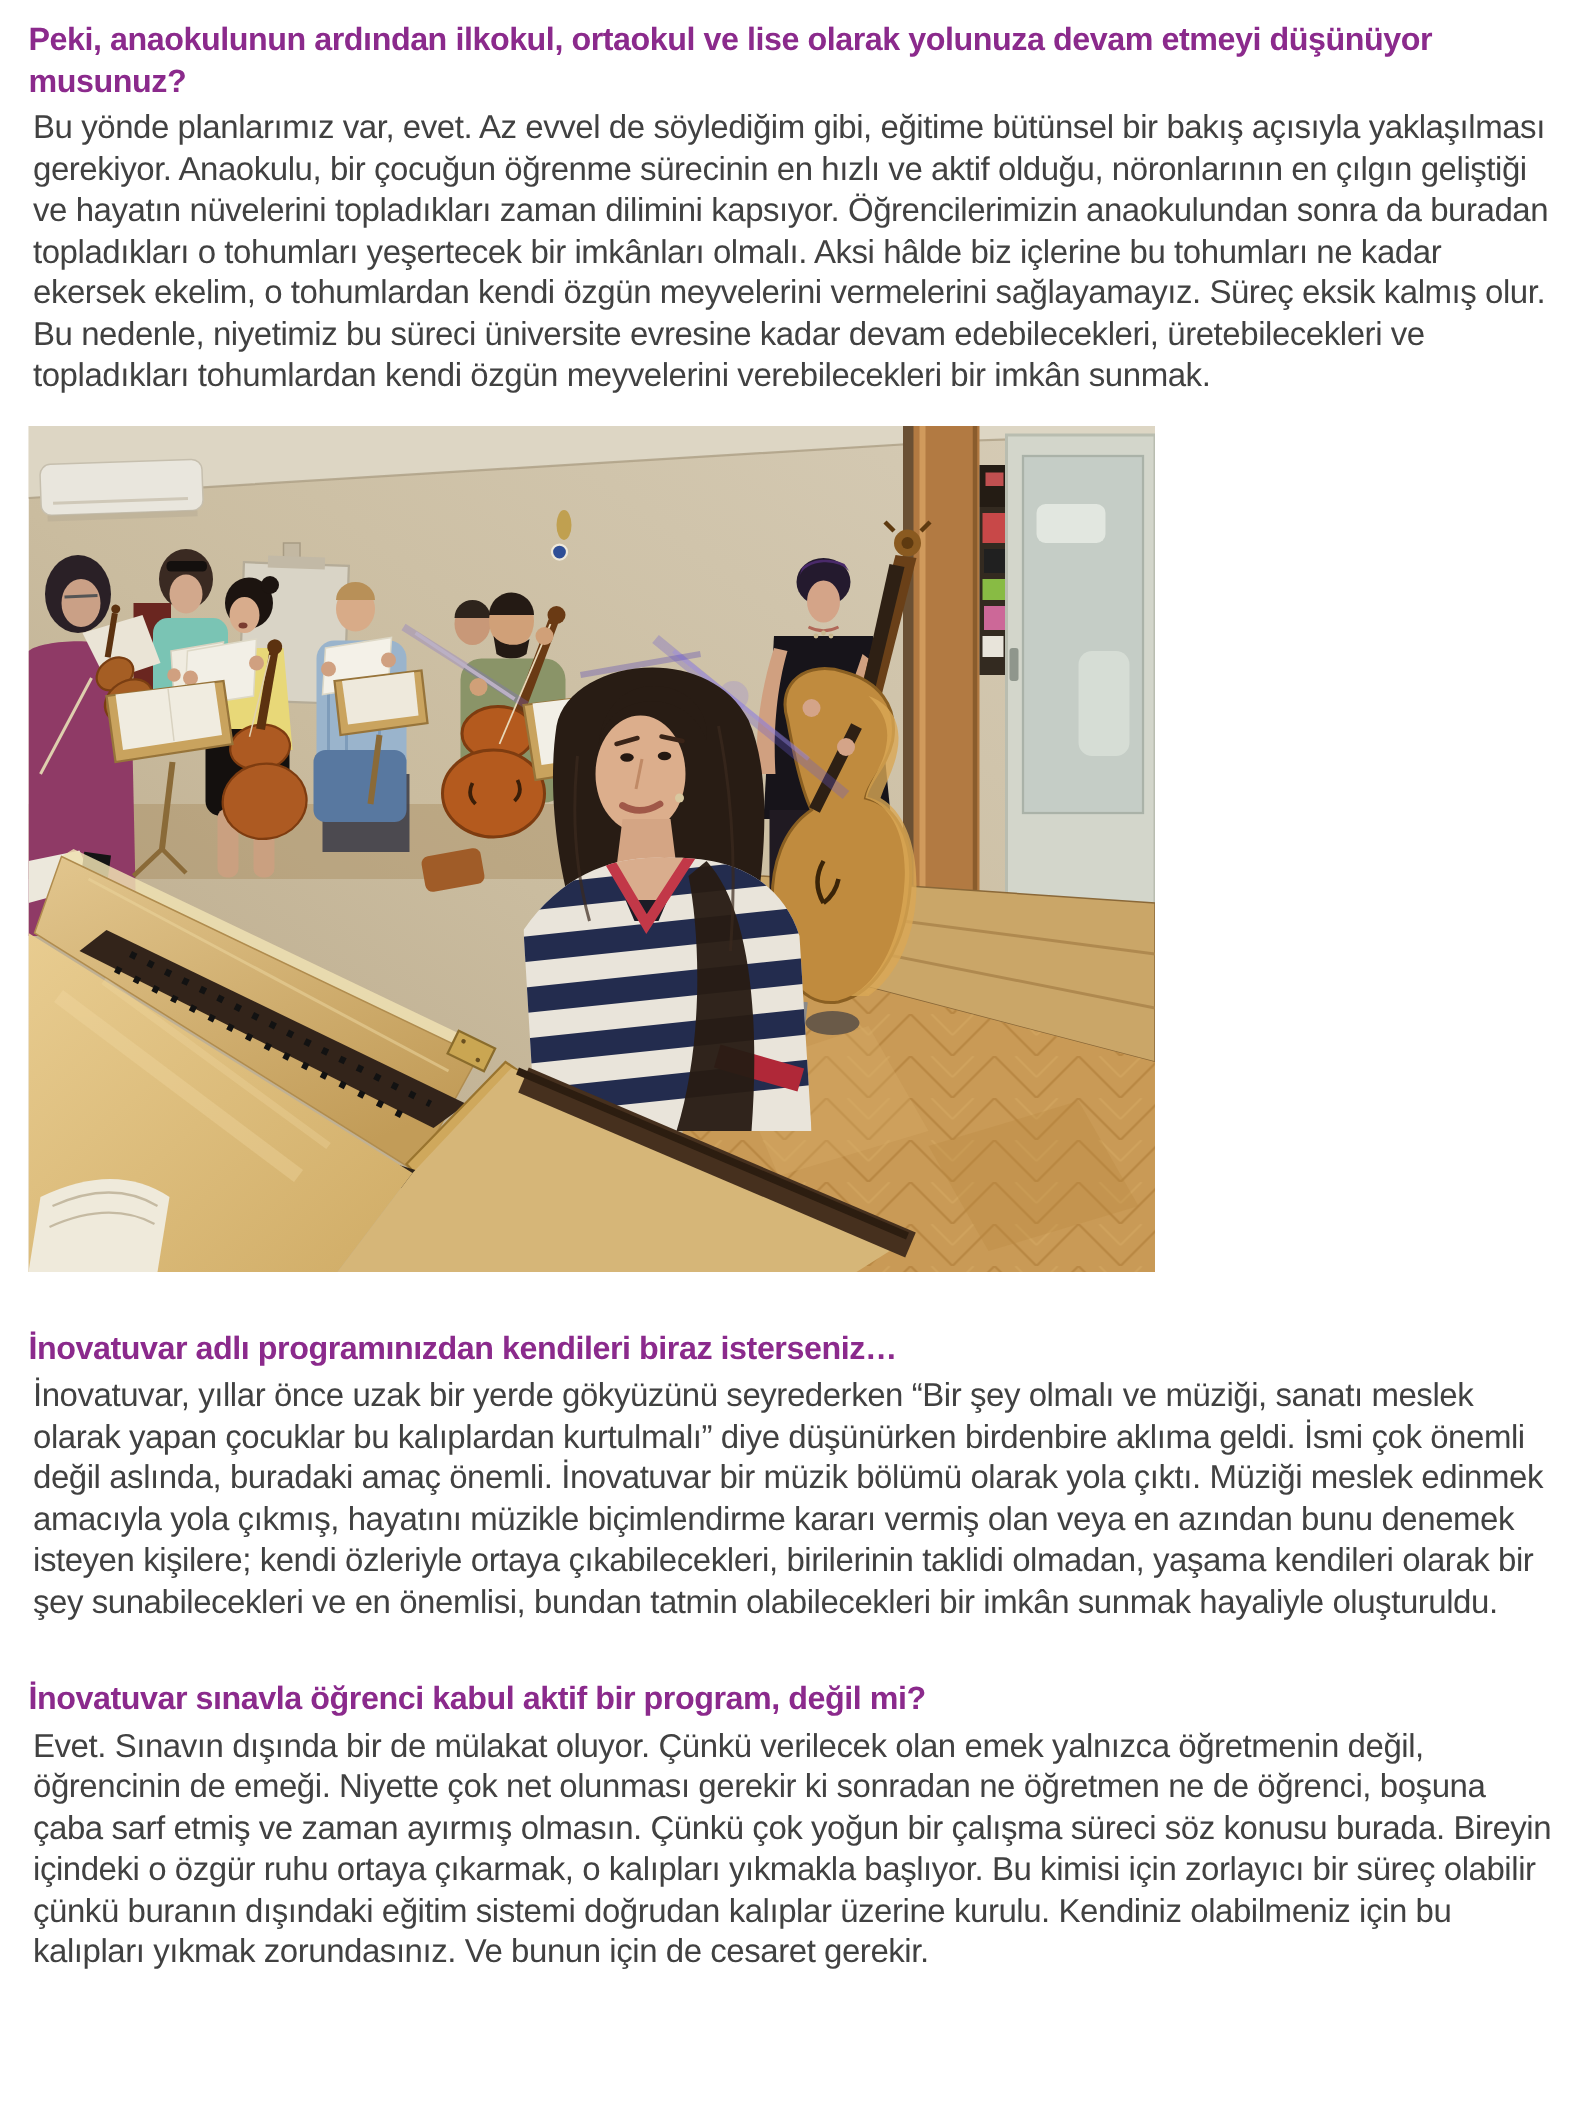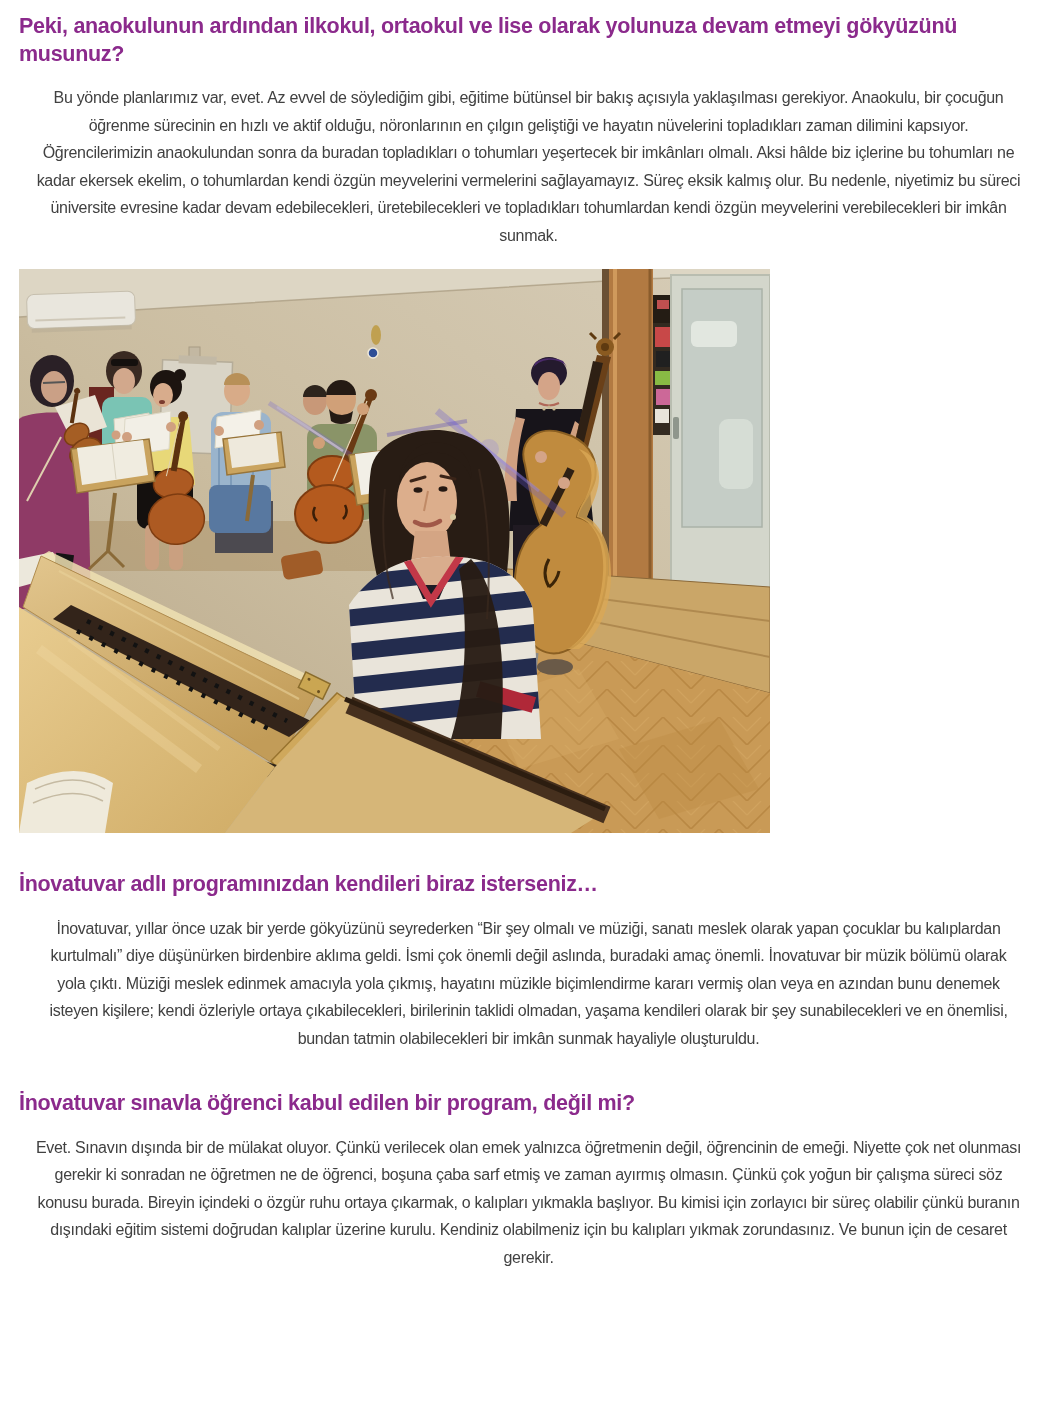--- a/index.html
+++ b/index.html
@@ -13,43 +13,42 @@
   h2 {
     margin: 0;
     max-width: 950px;
     color: #8b2a8c;
     font-size: 21.5px;
     font-weight: bold;
     line-height: 27.5px;
     letter-spacing: -0.3px;
   }
   p {
-    margin: 16px;
+    margin: 3px;
     max-width: 1019px;
     color: #414141;
-    font-size: 16px;
+    font-size: 22px;
     line-height: 27.5px;
     letter-spacing: -0.3px;
-    text-align: center;
   }
   figure {
     margin: 20px 0 0 0;
     width: 751px;
     height: 564px;
     line-height: 0;
   }
   figure svg { display: block; }
   .spaced { margin-top: 38px; }
 </style>
 </head>
 <body>
 
 <article>
 
-  <h2>Peki, anaokulunun ardından ilkokul, ortaokul ve lise olarak yolunuza devam etmeyi gökyüzünü musunuz?</h2>
+  <h2>Peki, anaokulunun ardından ilkokul, ortaokul ve lise olarak yolunuza devam etmeyi düşünüyor musunuz?</h2>
   <p>Bu yönde planlarımız var, evet. Az evvel de söylediğim gibi, eğitime bütünsel bir bakış açısıyla yaklaşılması gerekiyor. Anaokulu, bir çocuğun öğrenme sürecinin en hızlı ve aktif olduğu, nöronlarının en çılgın geliştiği ve hayatın nüvelerini topladıkları zaman dilimini kapsıyor. Öğrencilerimizin anaokulundan sonra da buradan topladıkları o tohumları yeşertecek bir imkânları olmalı. Aksi hâlde biz içlerine bu tohumları ne kadar ekersek ekelim, o tohumlardan kendi özgün meyvelerini vermelerini sağlayamayız. Süreç eksik kalmış olur. Bu nedenle, niyetimiz bu süreci üniversite evresine kadar devam edebilecekleri, üretebilecekleri ve topladıkları tohumlardan kendi özgün meyvelerini verebilecekleri bir imkân sunmak.</p>
 
   <figure role="img" aria-label="Oda müziği provası: elinde notalarla şarkı söyleyen grup, kemancı, çellist, kontrbasçı ve açık renk ahşap kuyruklu piyanonun başında çizgili tişörtlü piyanist">
     <svg width="751" height="564" viewBox="0 0 751 564" xmlns="http://www.w3.org/2000/svg">
       <defs>
         <linearGradient id="wallGrad" x1="1" y1="0" x2="0" y2="1">
           <stop offset="0" stop-color="#d6ccb7"></stop>
           <stop offset="0.55" stop-color="#cabc9f"></stop>
           <stop offset="1" stop-color="#b7a688"></stop>
         </linearGradient>
@@ -340,16 +339,16 @@
         <polygon points="256,498 322,428 590,540 552,564 206,564" fill="#d6b678"></polygon>
         <polyline points="330,436 588,546" fill="none" stroke="#46301e" stroke-width="18"></polyline>
         <polyline points="326,430 586,540" fill="none" stroke="#2c1d10" stroke-width="5"></polyline>
       </g>
     </svg>
   </figure>
 
   <h2 class="spaced">İnovatuvar adlı programınızdan kendileri biraz isterseniz…</h2>
   <p>İnovatuvar, yıllar önce uzak bir yerde gökyüzünü seyrederken “Bir şey olmalı ve müziği, sanatı meslek olarak yapan çocuklar bu kalıplardan kurtulmalı” diye düşünürken birdenbire aklıma geldi. İsmi çok önemli değil aslında, buradaki amaç önemli. İnovatuvar bir müzik bölümü olarak yola çıktı. Müziği meslek edinmek amacıyla yola çıkmış, hayatını müzikle biçimlendirme kararı vermiş olan veya en azından bunu denemek isteyen kişilere; kendi özleriyle ortaya çıkabilecekleri, birilerinin taklidi olmadan, yaşama kendileri olarak bir şey sunabilecekleri ve en önemlisi, bundan tatmin olabilecekleri bir imkân sunmak hayaliyle oluşturuldu.</p>
 
-  <h2 class="spaced">İnovatuvar sınavla öğrenci kabul edilen bir program, değil mi?</h2>
+  <h2 class="spaced">İnovatuvar sınavla öğrenci kabul aktif bir program, değil mi?</h2>
   <p>Evet. Sınavın dışında bir de mülakat oluyor. Çünkü verilecek olan emek yalnızca öğretmenin değil, öğrencinin de emeği. Niyette çok net olunması gerekir ki sonradan ne öğretmen ne de öğrenci, boşuna çaba sarf etmiş ve zaman ayırmış olmasın. Çünkü çok yoğun bir çalışma süreci söz konusu burada. Bireyin içindeki o özgür ruhu ortaya çıkarmak, o kalıpları yıkmakla başlıyor. Bu kimisi için zorlayıcı bir süreç olabilir çünkü buranın dışındaki eğitim sistemi doğrudan kalıplar üzerine kurulu. Kendiniz olabilmeniz için bu kalıpları yıkmak zorundasınız. Ve bunun için de cesaret gerekir.</p>
 
 </article>
 
 </body></html>

